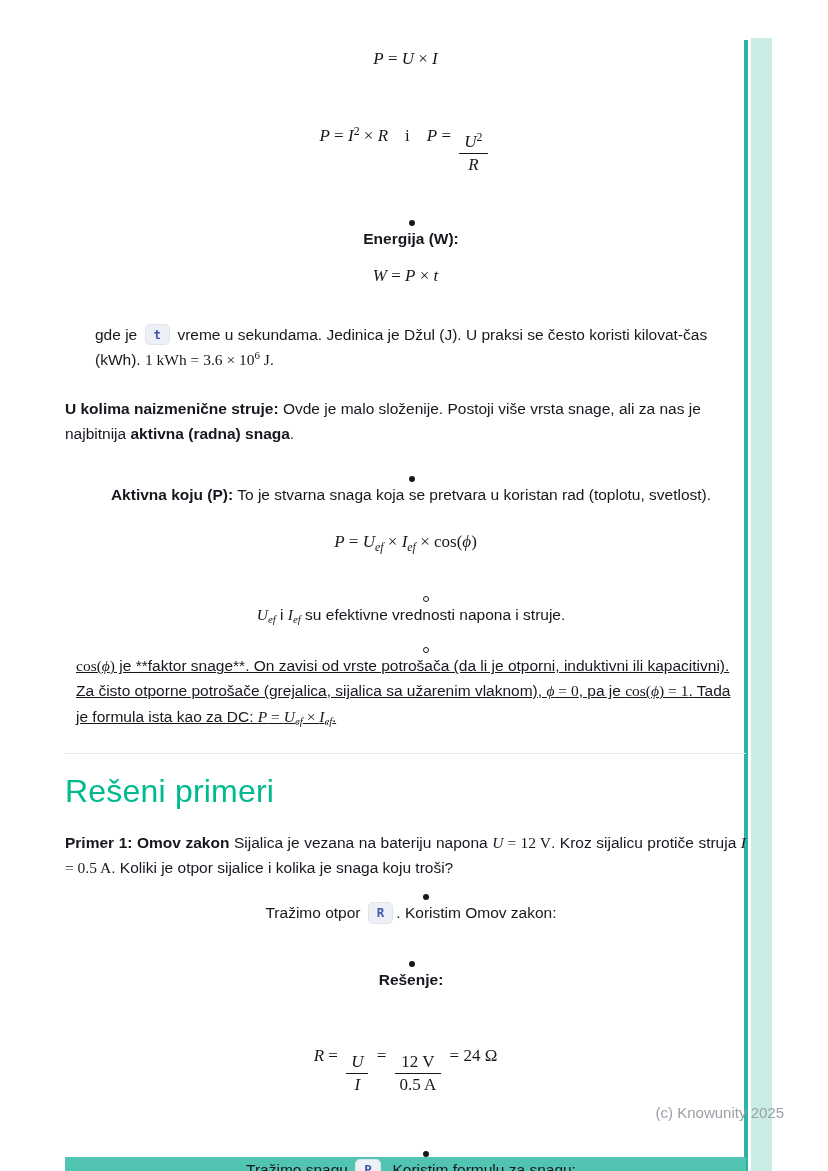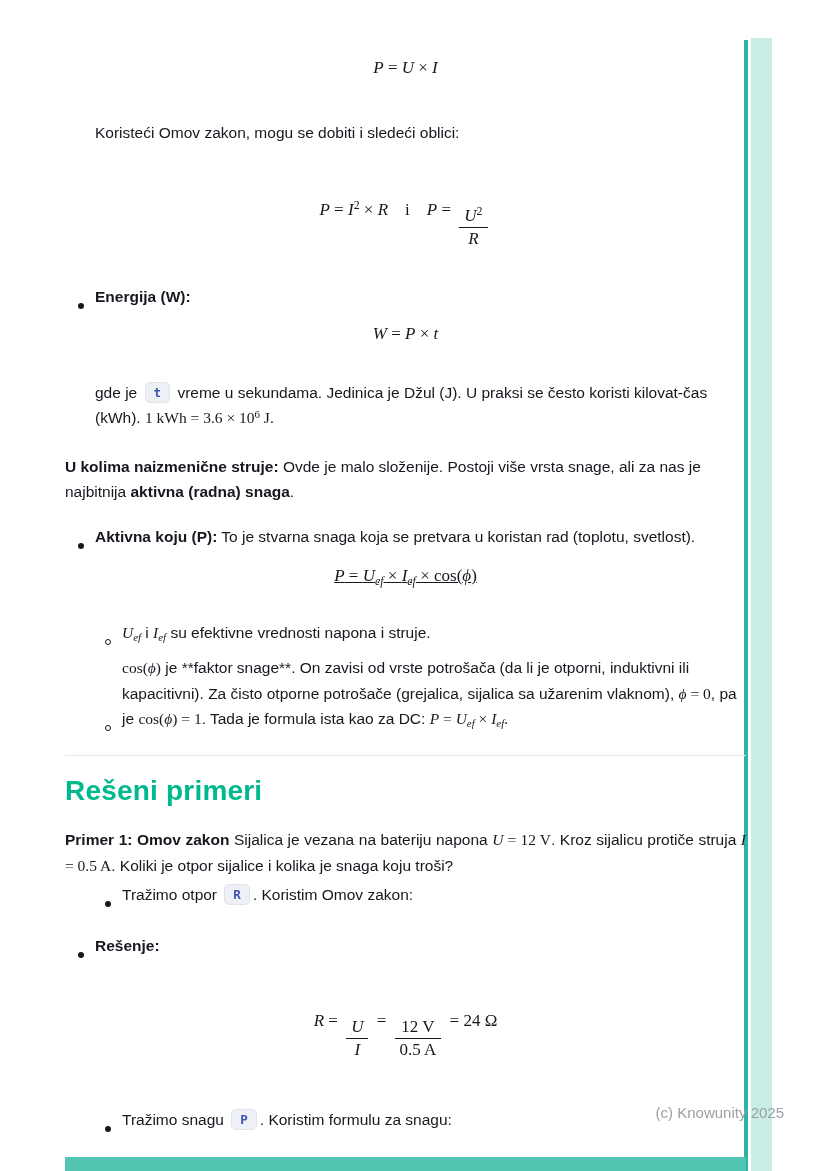--- a/index.html
+++ b/index.html
@@ -15,53 +15,53 @@
   .formula { font-family:"Liberation Serif", serif; font-size:17px; line-height:1.35; text-align:center; }
   .mvar { font-family:"Liberation Serif", serif; font-style:italic; }
   .mrm  { font-family:"Liberation Serif", serif; font-style:normal; }
   .msup { font-size:0.7em; position:relative; top:-0.5em; font-family:"Liberation Serif", serif; }
   .msub { font-size:0.7em; position:relative; top:0.28em; font-family:"Liberation Serif", serif; font-style:italic; }
   .frac { display:inline-block; vertical-align:middle; text-align:center; margin:0 4px; transform:translateY(-2px); }
   .frac .num { display:block; padding:0 5px 1px; line-height:1.2;margin-top:37px; }
   .frac .den { display:block; border-top:1px solid currentColor; padding:1px 5px 0; line-height:1.2; }
 
   
-  .bullet-row { display:flex; align-items:flex-end; }
+  .bullet-row { display:flex; align-items:center;flex-direction:column; }
   .marker { flex:0 0 auto; }
   .disc   { width:6px; height:6px; border-radius:50%; background:var(--text,#17171f); margin:10px 0 0 13px; }
   .disc.l2{ margin-left:40px; }
   .circle { width:6px; height:6px; border-radius:50%; border:1.3px solid var(--text,#17171f); margin:10px 0 0 40px; }
   .bullet-text { margin-left:11px; flex:1; }
 
   
   .code-badge {
     display:inline-block; font-family:"DejaVu Sans Mono","Liberation Mono", monospace;
     font-size:12.5px; line-height:1; color:var(--code_text,#4054b2);
     background:var(--code_bg,#edf0f4); border:1px solid var(--code_border,#e0e4ea);
     border-radius:5px; padding:4px 8px 3px; margin:0 3px; vertical-align:1px; font-weight:bold;
   }
 
   .indent-1 { margin-left:30px; }
   .justify  { text-align:justify; }
 
   .divider { border:0; border-top:1px solid var(--divider,#e7e9ee); width:100%; }
-  .section-heading { color:var(--accent,#00b98e); font-size:28px; font-weight:700; letter-spacing:0.2px; line-height:1.2; }
+  .section-heading { color:var(--accent,#00b98e); font-size:32px; font-weight:400; letter-spacing:0.2px; line-height:1.2; }
 
   
-  .f-power-dc   { margin-top:9px; }
+  .f-power-dc   { margin-top:0; }
   .p-ohm-intro  { margin-top:40px; }
   .f-power-forms{ margin-top:26px; }
   .b-energija   { margin-top:32px; }
   .f-energy     { margin-top:14px; }
   .p-energy-note{ margin-top:34px; }
   .p-ac-intro   { margin-top:24px; }
   .b-aktivna    { margin-top:20px; }
-  .f-active     { margin-top:16px;text-decoration:underline; }
+  .f-active     { margin-top:24px; }
   .b-uef        { margin-top:32px; }
-  .b-cos        { margin-top:10px; }
+  .b-cos        { margin-top:10px;text-decoration:underline; }
   .divider      { margin-top:24px; }
   .section-heading { margin-top:18px; }
   .p-primer1    { margin-top:20px; }
   .b-resenje    { margin-top:26px; }
   .b-otpor      { margin-top:4px; }
   .f-resistance { margin-top:24px; }
   .b-snagu      { margin-top:44px; }
 
   
   .footer { position:absolute; top:1101px; right:44px; font-size:15px; color:var(--muted,#9aa0a6); z-index:3; }
@@ -69,21 +69,20 @@
   .edge-band  { position:absolute; left:751px; top:38px; width:21px; height:1133px; background:var(--edge_band,#c9ece5); z-index:1; }
   .bottom-bar { position:absolute; left:65px; top:1157px; width:681px; height:14px; background:var(--bottom_bar,#52c5b2); z-index:1; }
 </style>
 </head>
 <body>
 
 <div class="page-content">
 
   <div class="formula f-power-dc"><span class="mvar">P</span><span class="mrm"> = </span><span class="mvar">U</span><span class="mrm"> × </span><span class="mvar">I</span></div>
 
-  <p class="para indent-1 p-ohm-intro">Koristeći Omov zakon, mogu se dobiti i sledeći oblici:</p>
 
   <div class="formula f-power-forms"><span class="mvar">P</span><span class="mrm"> = </span><span class="mvar">I</span><span class="msup">2</span><span class="mrm"> × </span><span class="mvar">R</span><span class="mrm">&nbsp;&nbsp;&nbsp;&nbsp;i&nbsp;&nbsp;&nbsp;&nbsp;</span><span class="mvar">P</span><span class="mrm"> = </span><span class="frac"><span class="num"><span class="mvar">U</span><span class="msup">2</span></span><span class="den"><span class="mvar">R</span></span></span></div>
 
   <div class="bullet-row b-energija">
     <span class="marker disc"></span>
     <p class="bullet-text"><b>Energija (W):</b></p>
   </div>
 
   <div class="formula f-energy"><span class="mvar">W</span><span class="mrm"> = </span><span class="mvar">P</span><span class="mrm"> × </span><span class="mvar">t</span></div>
 

